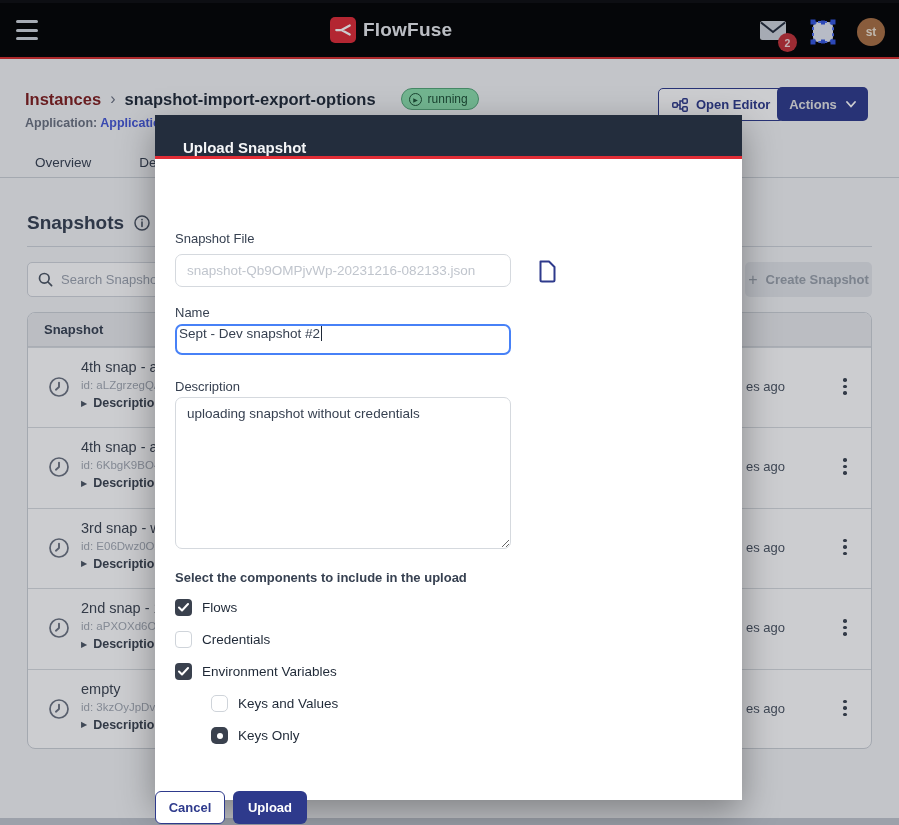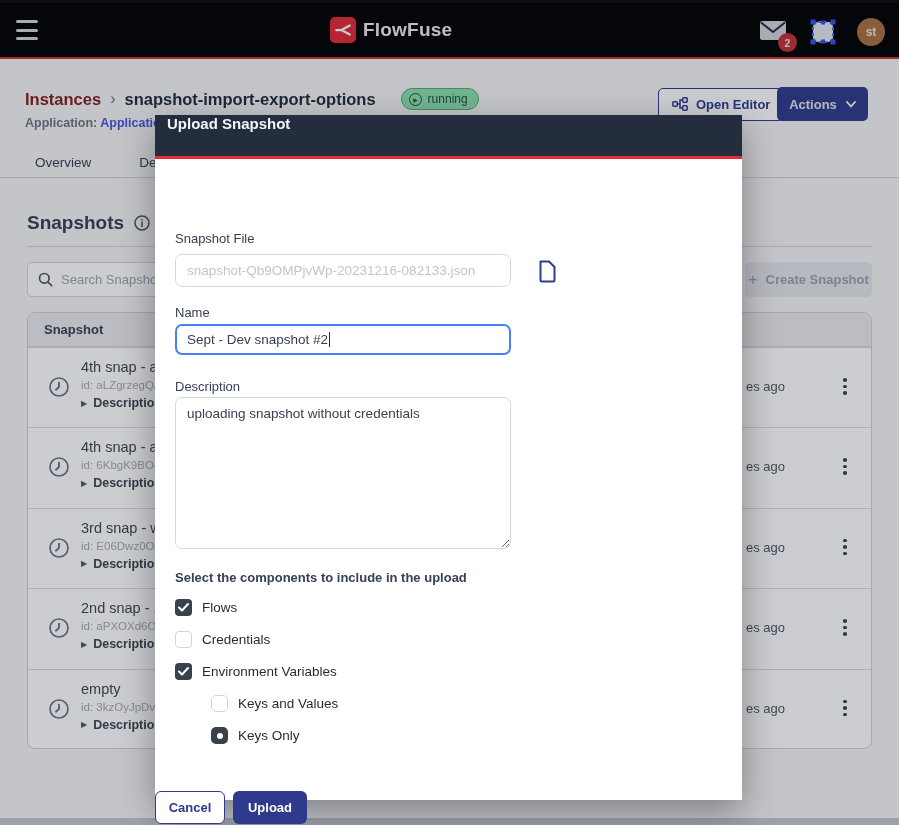--- a/index.html
+++ b/index.html
@@ -27,21 +27,21 @@
   
   .breadcrumb { position:absolute; left:25px; top:88px; display:flex; align-items:center; gap:9px; }
   .bc-link { font-size:16.5px; font-weight:700; color:#7f1d1d; cursor:pointer; }
   .bc-sep { font-size:16px; color:#6b7280; }
   .bc-current { font-size:16.5px; font-weight:700; color:#1f2937; }
   .run-badge { margin-left:16px; display:flex; align-items:center; gap:6px; background:#8ce0ae; border:1px solid #54a878; border-radius:12px; padding:3px 10px 3px 7px; }
   .run-badge .play { width:13px; height:13px; border-radius:50%; border:1.4px solid #1d5435; display:flex; align-items:center; justify-content:center; }
   .run-badge .play span { font-size:6px; color:#1d5435; margin-left:1px; }
   .run-badge .run-text { font-size:12px; color:#1c4f33; }
 
-  .btn-open-editor { position:absolute; left:658px; top:88px; height:33px; display:flex; align-items:flex-start; gap:8px; padding:8px 13px; background:#ffffff; border:1px solid #2e3a8c; border-radius:5px; color:#2e3a8c; font-size:13px; font-weight:700; cursor:pointer; }
+  .btn-open-editor { position:absolute; left:658px; top:88px; height:33px; display:flex; align-items:flex-end; gap:8px; padding:8px 13px; background:#ffffff; border:1px solid #2e3a8c; border-radius:5px; color:#2e3a8c; font-size:13px; font-weight:700; cursor:pointer; }
   .btn-actions { position:absolute; left:777px; top:87px; width:91px; height:34px; display:flex; align-items:center; justify-content:center; gap:9px; background:#2e3a8c; border:none; border-radius:5px; color:#e5e5e5; font-size:13px; font-weight:700; cursor:pointer; }
 
   .app-line { position:absolute; left:25px; top:116px; font-size:12.5px; color:#6b7280;font-weight:bold; }
   .app-line .app-link { color:#4356d6; cursor:pointer; }
 
   .tabs { position:absolute; left:35px; top:155px; display:flex; gap:48px; }
   .tab { font-size:13.5px; color:#374151; cursor:pointer; }
   .tabs-divider { position:absolute; left:0; top:177px; width:899px; height:1px; background:#ccd1d7; }
 
   
@@ -69,30 +69,30 @@
   .row-desc .dlabel { font-size:12.5px; font-weight:600; color:#3c4451; }
   .row-time { position:absolute; left:718px; top:31px; font-size:13px; color:#4b5563; white-space:nowrap; }
   .kebab { position:absolute; left:812px; top:27px; display:flex; flex-direction:column; gap:3px; cursor:pointer; padding:3px; }
   .kebab i { width:3.5px; height:3.5px; border-radius:50%; background:#3a4350; }
 
   .bottom-strip { position:absolute; left:0; top:818px; width:899px; height:7px; background:#c2c7cf; }
 
   
   .overlay { position:absolute; left:0; top:0; width:899px; height:825px; background:rgba(21,29,43,0.22); z-index:40; }
   .modal { position:absolute; left:155px; top:115px; width:587px; height:685px; background:#ffffff; z-index:50; box-shadow:0 12px 34px rgba(0,0,0,0.35); }
-  .modal-header { height:44px; background:#232d3d; border-bottom:3px solid #e22d36; display:flex; align-items:flex-start; padding-left:12px; }
+  .modal-header { height:44px; background:#232d3d; border-bottom:3px solid #e22d36; display:flex; align-items:flex-end; padding-left:28px; }
   .modal-title { font-size:15px; font-weight:700; color:#f4f5f7; }
   .modal-body { position:relative; width:100%; height:638px; }
 
   .m-label { position:absolute; left:20px; font-size:13px; font-weight:500; color:#374151; }
   .m-input { position:absolute; left:20px; width:336px; height:33px; border:1px solid #d5d9de; border-radius:7px; background:#fff; font-size:13.5px; padding:0 11px; font-family:"Liberation Sans", sans-serif; color:#374151; outline:none; }
   .m-input::placeholder { color:#c0c5cd; }
   .file-icon-btn { position:absolute; left:379px; top:98px; width:26px; height:28px; display:flex; align-items:center; justify-content:center; cursor:pointer; background:none; border:none; }
 
-  .fake-input-focused { position:absolute; left:20px; top:165px; width:336px; height:31px; border:2px solid #4781f7; border-radius:7px; background:#fff; display:flex; align-items:center; padding:0 10px; }
+  .fake-input-focused { position:absolute; left:20px; top:165px; width:336px; height:31px; border:2px solid #4781f7; border-radius:7px; background:#fff; display:flex; padding:0 2px; }
   .fake-input-focused .val { font-size:13.5px; color:#374151; white-space:pre; }
   .caret { width:1px; height:15px; background:#1f2937; margin-left:1px; }
 
   .m-textarea { position:absolute; left:20px; top:238px; width:336px; height:152px; border:1px solid #d5d9de; border-radius:7px; font-size:13.5px; color:#374151; padding:8px 11px; font-family:"Liberation Sans", sans-serif; resize:vertical; outline:none; }
 
   .m-section-label { position:absolute; left:20px; top:411px; font-size:13px; font-weight:700; color:#374151; }
 
   .opt { position:absolute; left:20px; display:flex; align-items:center; gap:10px; }
   .opt.indent { left:56px; }
   .opt-label { font-size:13.5px; color:#1f2937; }

